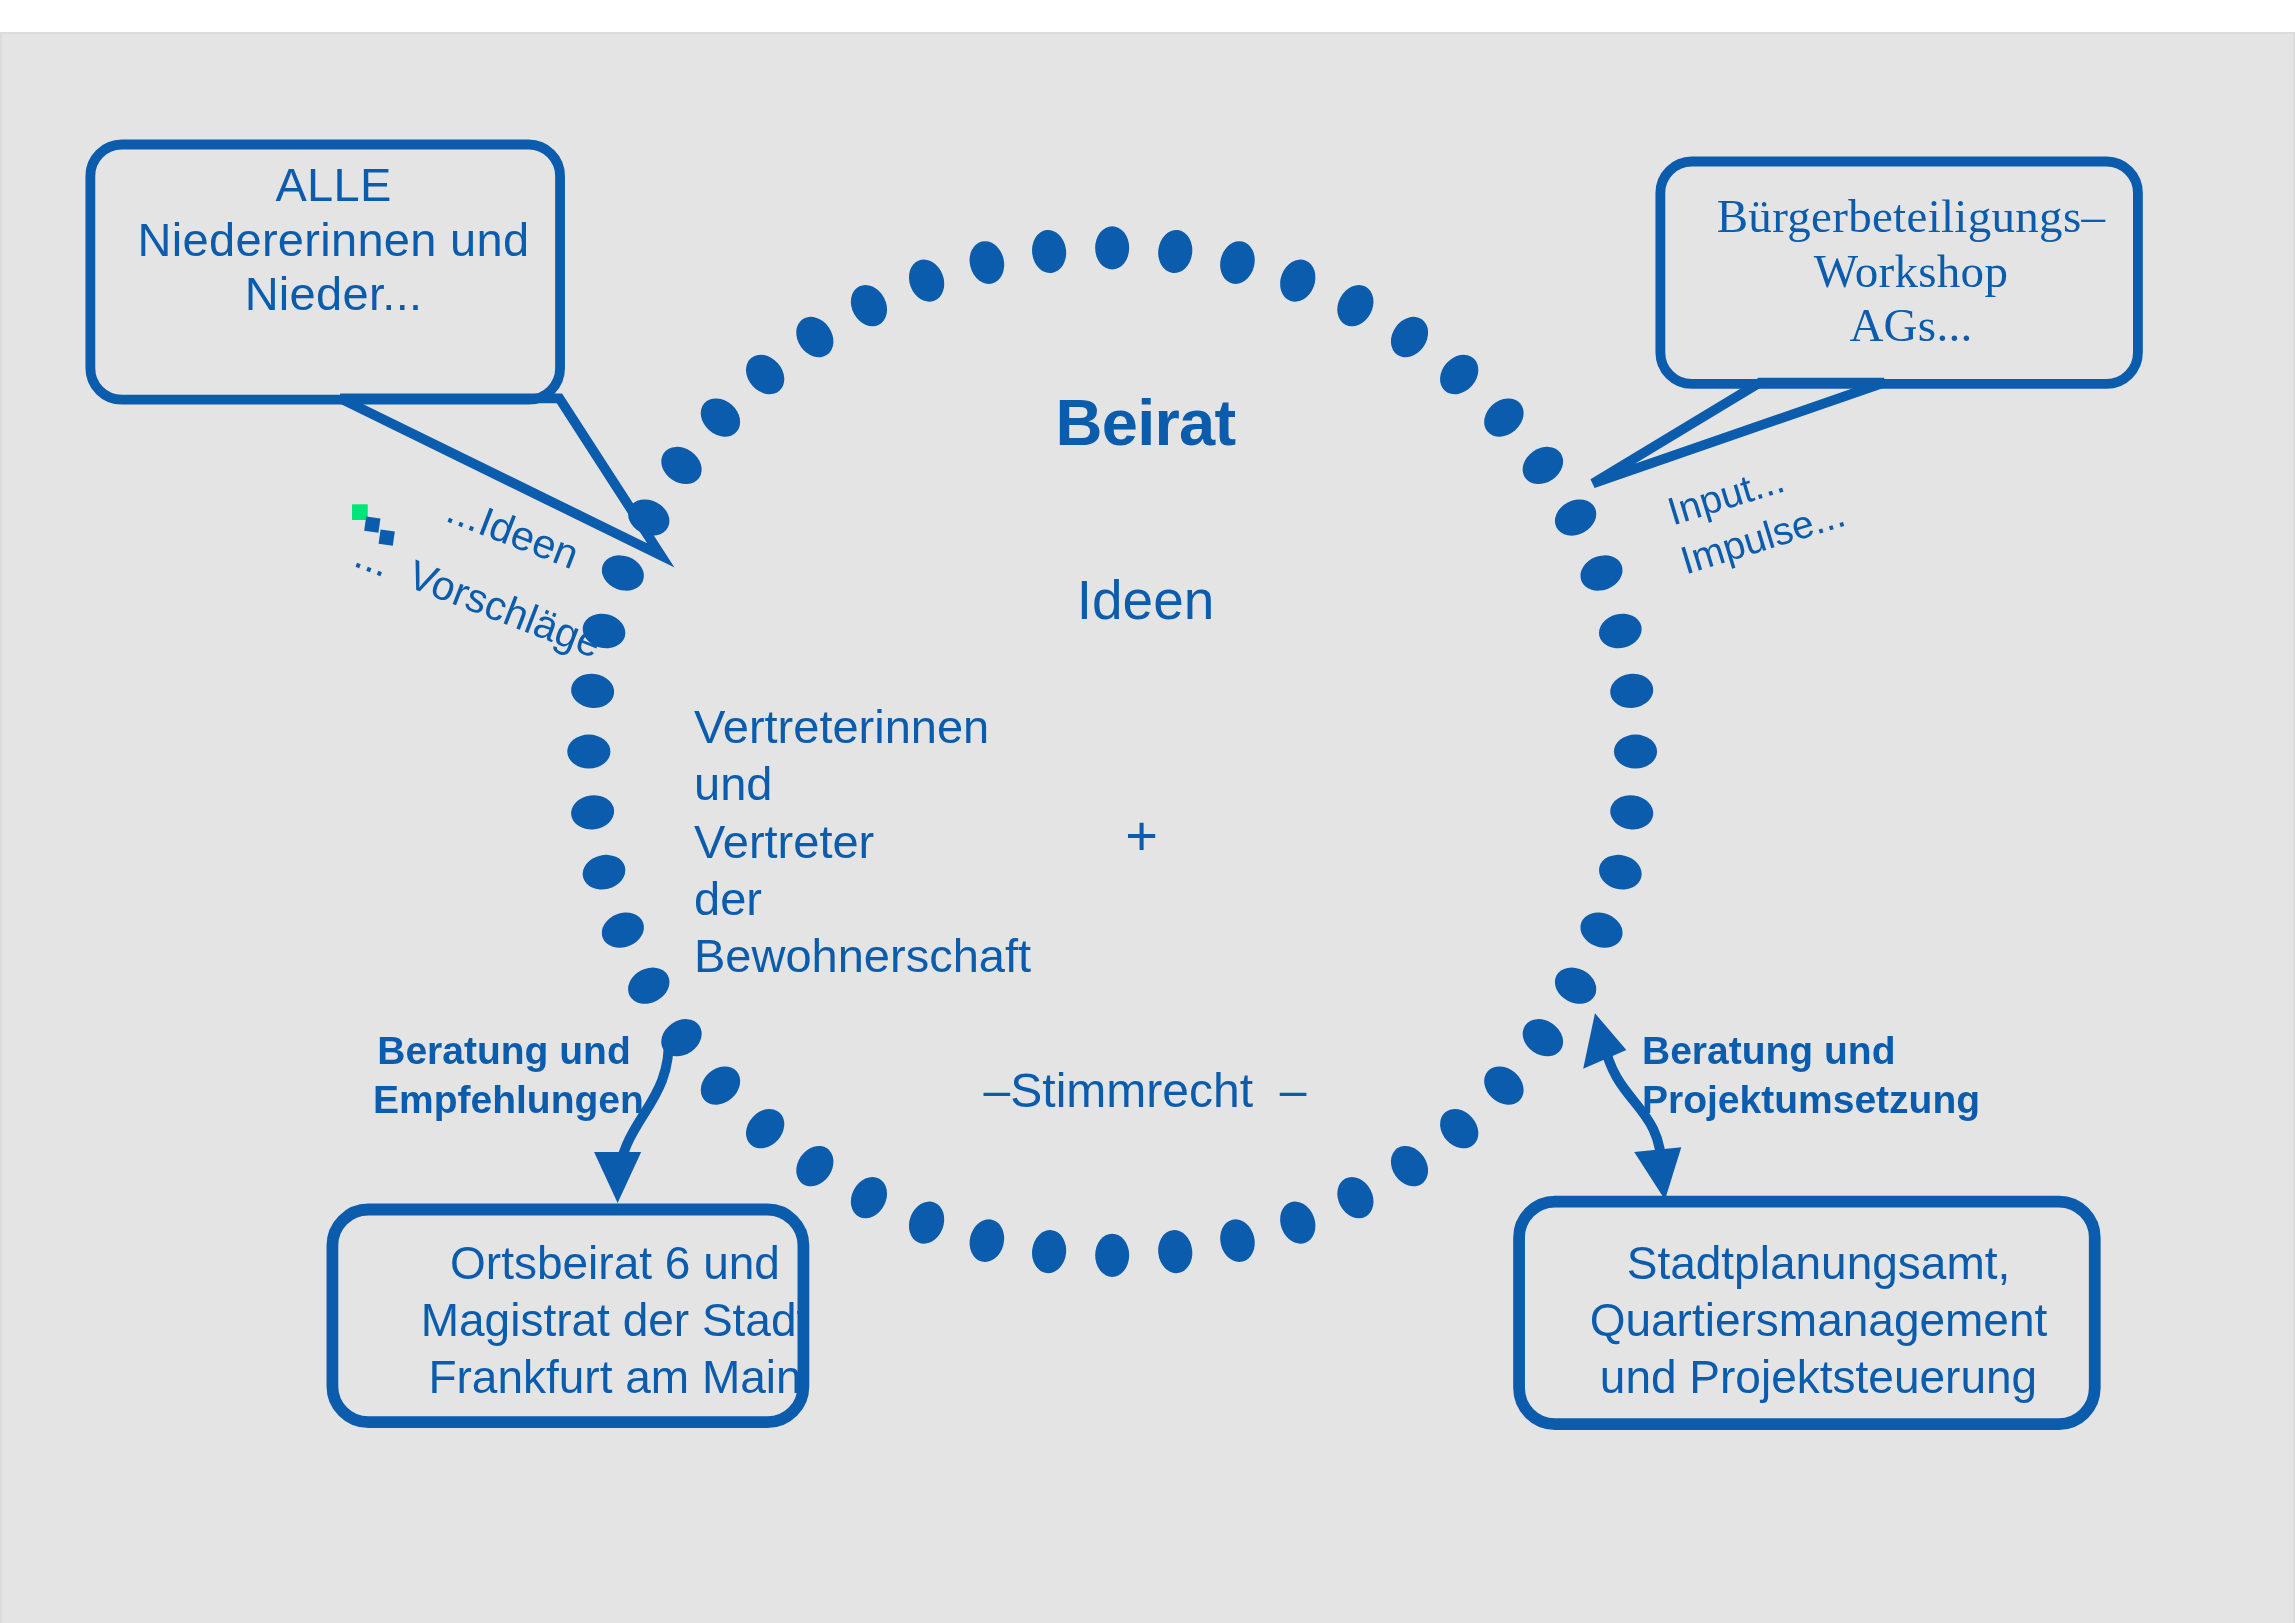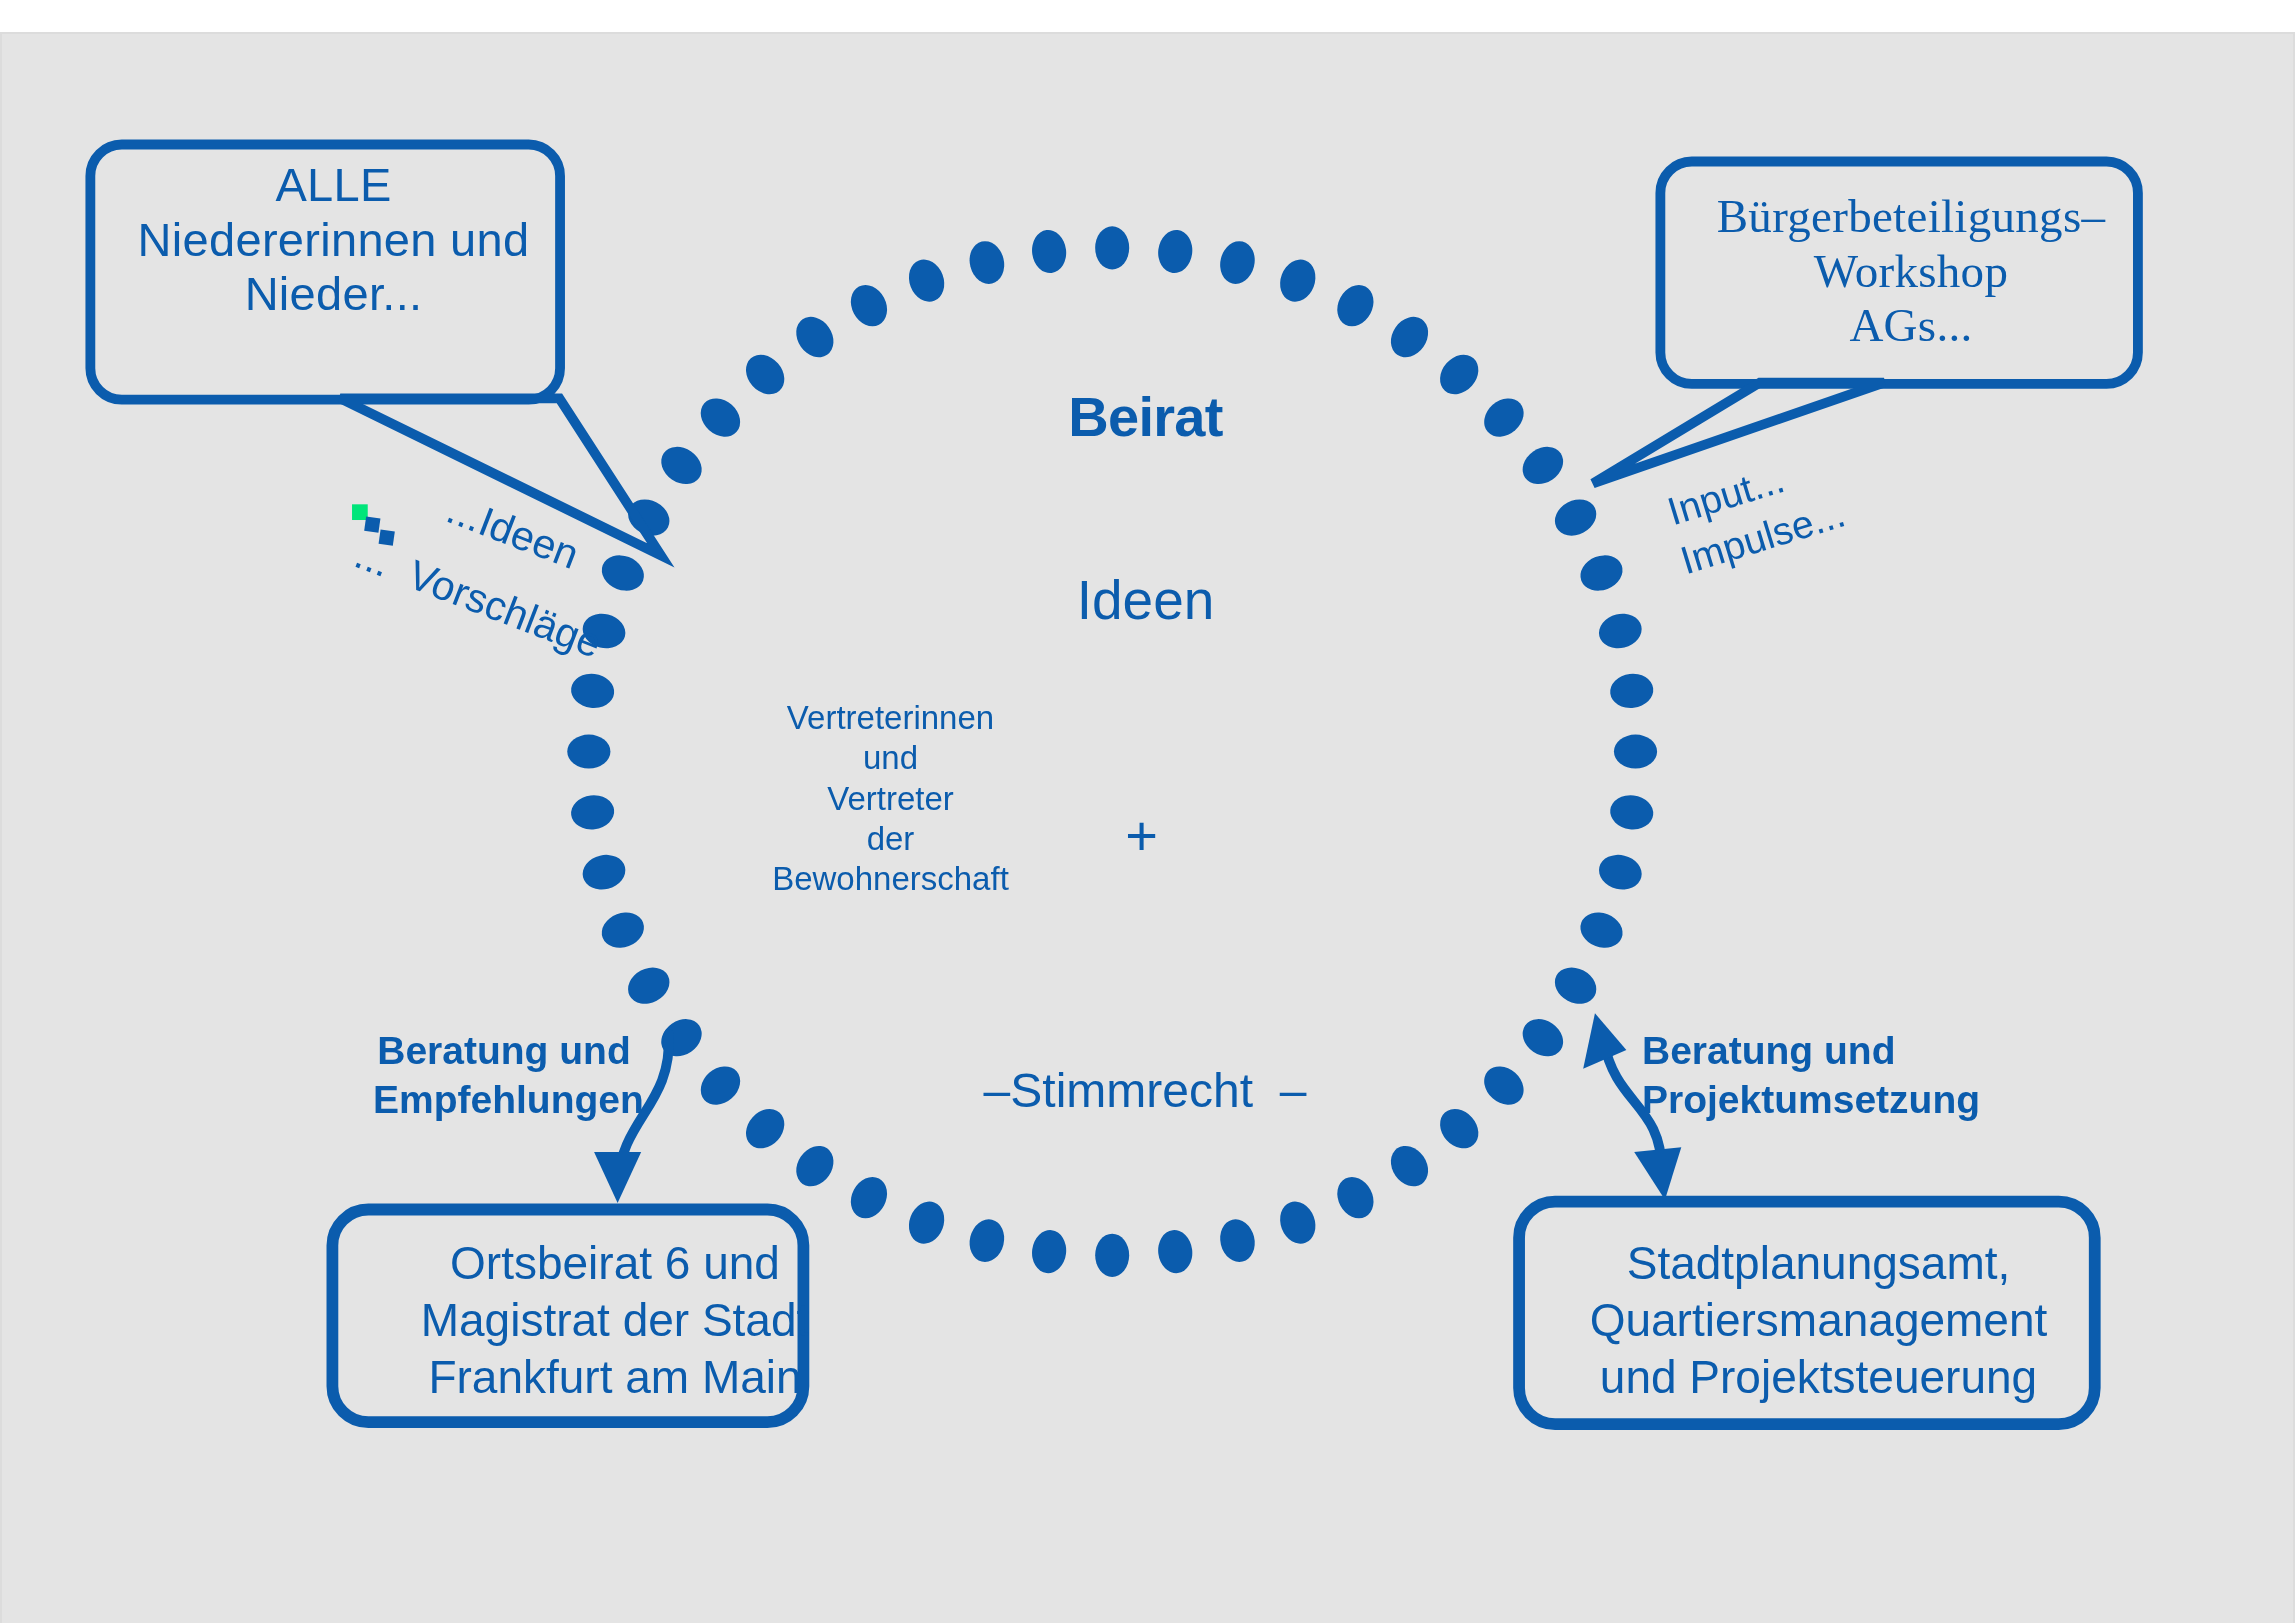--- a/index.html
+++ b/index.html
@@ -44,38 +44,37 @@
     font-size: 47px;
     letter-spacing: 0.3px;
   }
   #bubble-left-text  { left: 98px; top: 126px; width: 471px; }
   #bubble-right-text { left: 1669px; top: 157px; width: 484px; font-family: Liberation Serif, serif; }
 
   
   #core-title {
     left: 779px; top: 353px; width: 733px;
     text-align: center;
-    font-size: 56px;
+    font-size: 65px;
     font-weight: bold;
     letter-spacing: -0.7px;
   }
   #core-sub1 {
     left: 779px; top: 465px; width: 733px;
     text-align: center;
     font-size: 55px;
     letter-spacing: 1.3px;
   }
   #core-sub2 {
     left: 779px; top: 537px; width: 733px;
     text-align: center;
     font-size: 55px;
   }
   .col {
-    text-align: center;
-    font-size: 33px;
+    font-size: 47px;
     line-height: 1.22;
   }
   #col-left  { left: 694px; top: 666px; width: 393px; }
   #col-right { left: 1197px; top: 666px; width: 340px; }
   #plus-sign {
     left: 1086px; top: 772px; width: 111px;
     text-align: center;
     font-size: 56px;
   }
   #stimmrecht {

